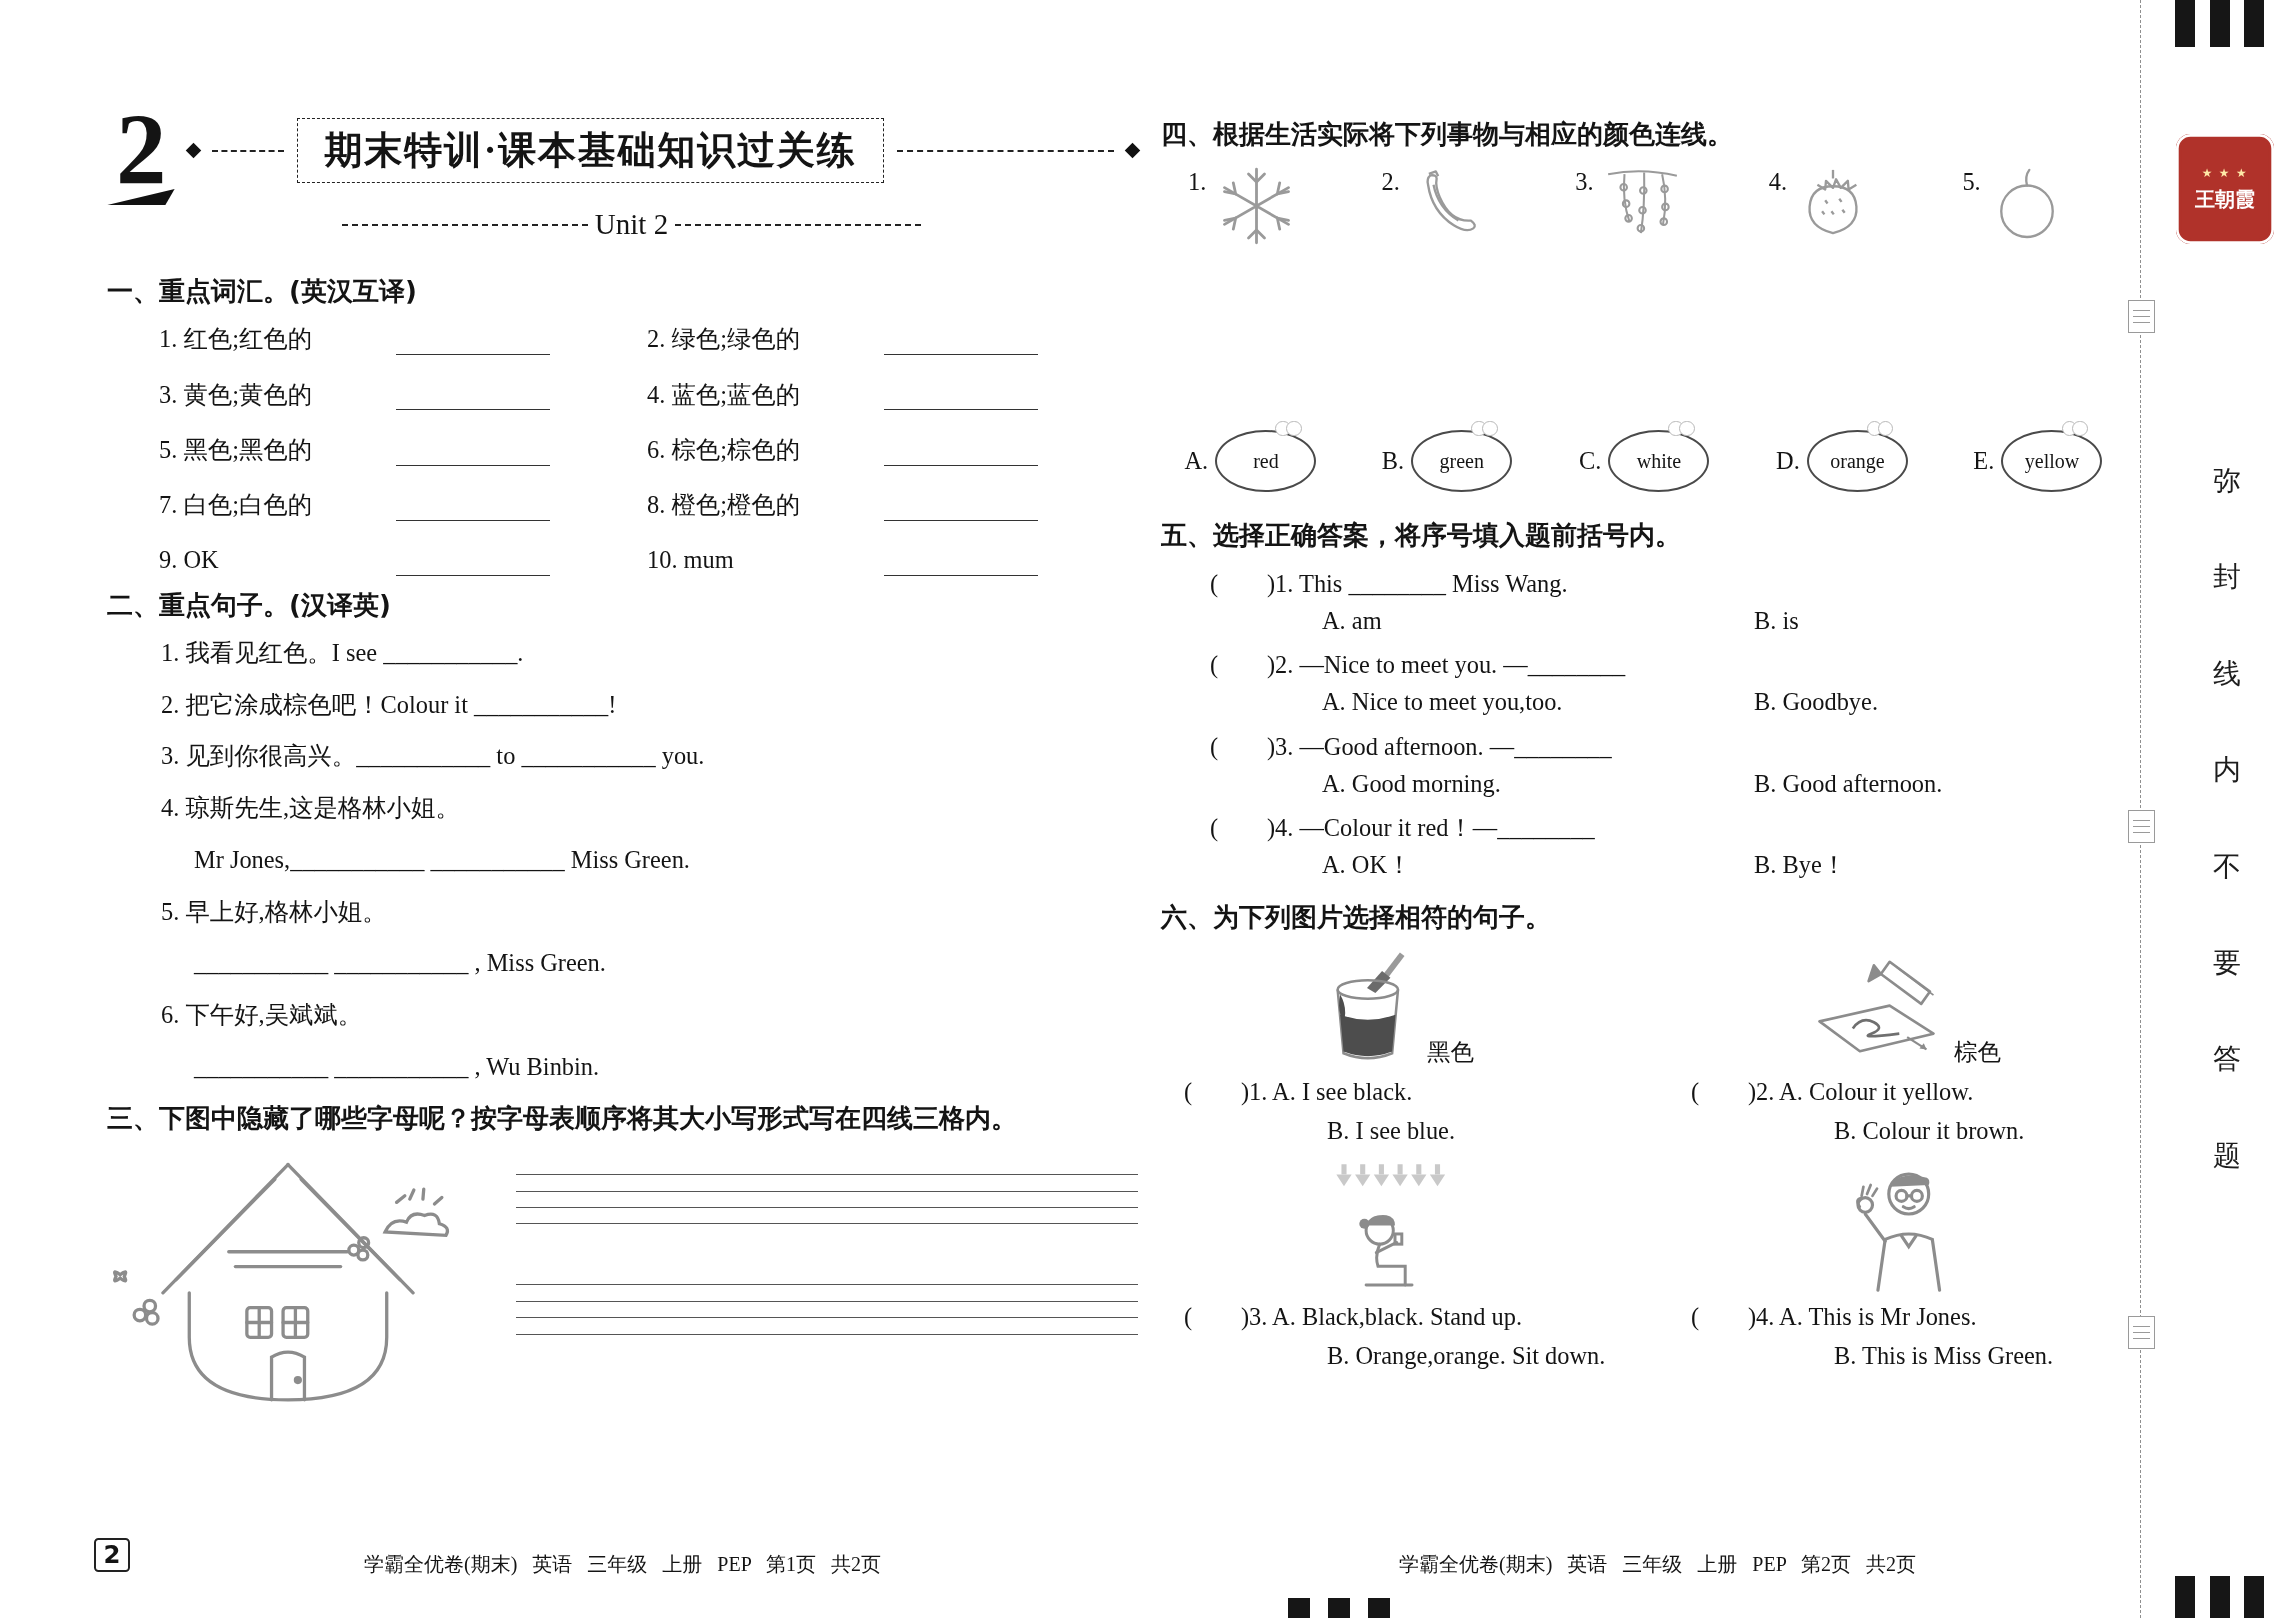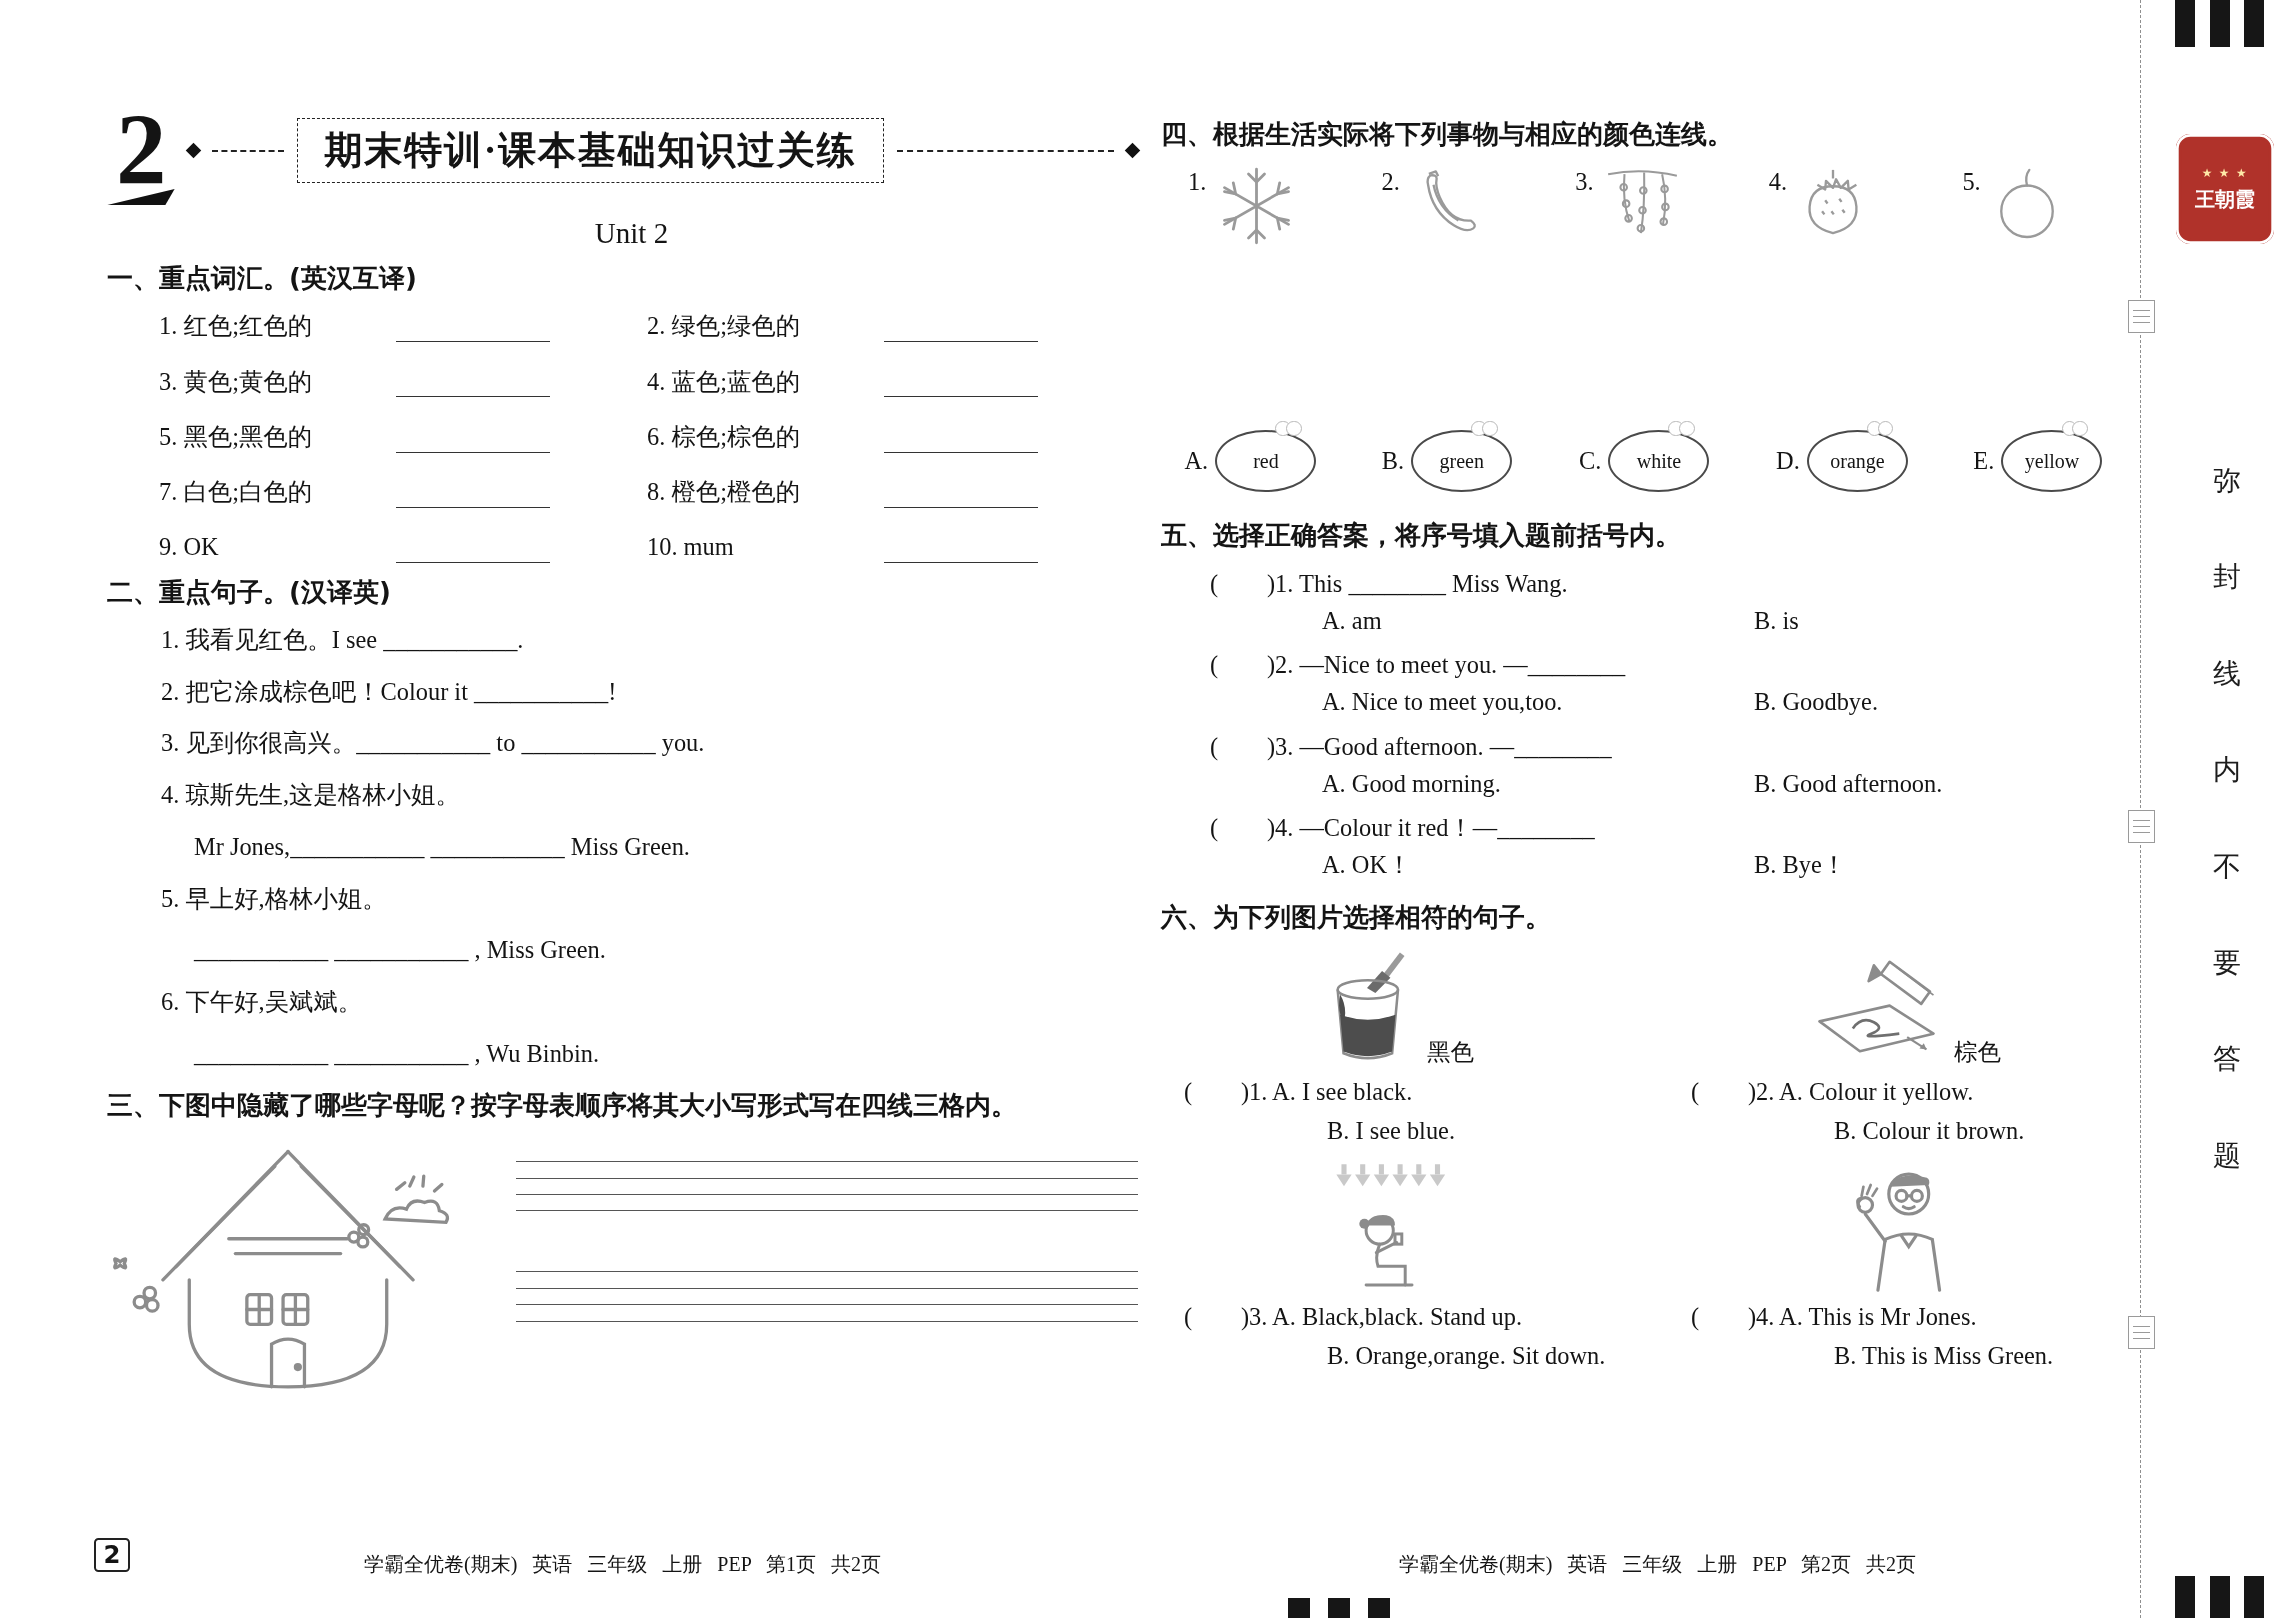--- a/index.html
+++ b/index.html
@@ -17,21 +17,21 @@
 
   
   .hdr-row { display:flex; align-items:center; gap:12.7px; }
   .big-num { font-size:101px; font-weight:bold; line-height:1; position:relative; padding:0 9px; }
   .big-num .swoosh { position:absolute; left:5.4px; bottom:-3.6px; width:0; height:0;
       border-left:58px solid transparent; border-bottom:16.3px solid #111; transform:skewX(-30deg); }
   .dash { flex:1; height:0; border-top:2.7px dashed #222; }
   .dash.short { flex:0 0 72px; }
   .diamond { width:11px; height:11px; background:#111; transform:rotate(45deg); flex:0 0 auto; }
   .hdr-title { font-size:38px; font-weight:bold; border:1.8px dashed #222; padding:7.2px 27px; letter-spacing:1.8px; }
-  .hdr-sub-row { display:flex; align-items:center; gap:7px; margin:5.4px 0 0 235px; width:579px;flex-direction:column; }
+  .hdr-sub-row { display:flex; align-items:center; gap:7px; margin:5.4px 0 0 235px; width:579px; }
   .hdr-unit { font-size:29px; }
 
   
   .sec-heading { font-weight:bold; font-size:26px; margin-bottom:14.5px; font-family:"DejaVu Sans","Liberation Sans",sans-serif; }
   .blank { display:inline-block; width:154px; border-bottom:1.8px solid #333; height:27px; vertical-align:bottom; }
   .paren { white-space:pre; }
 
   
   .vocab-grid { display:grid; grid-template-columns:488px 488px; margin:0 0 12.7px 52px; row-gap:23.5px; }
   .vocab-item { display:flex; align-items:flex-end; }
@@ -121,21 +121,21 @@
     <div class="hdr-title">期末特训·课本基础知识过关练</div>
     <div class="dash"></div>
     <span class="diamond"></span>
   </div>
   <div class="hdr-sub-row">
     <div class="dash"></div>
     <div class="hdr-unit">Unit 2</div>
     <div class="dash"></div>
   </div>
 
-  <div style="">
+  <div style="margin-top:31px;">
     <div class="sec-heading">一、重点词汇。(英汉互译)</div>
     <div class="vocab-grid">
       <div class="vocab-item">
           <span class="vocab-label">1. 红色;红色的</span>
           <span class="blank"></span>
         </div>
       <div class="vocab-item">
           <span class="vocab-label">2. 绿色;绿色的</span>
           <span class="blank"></span>
         </div>

